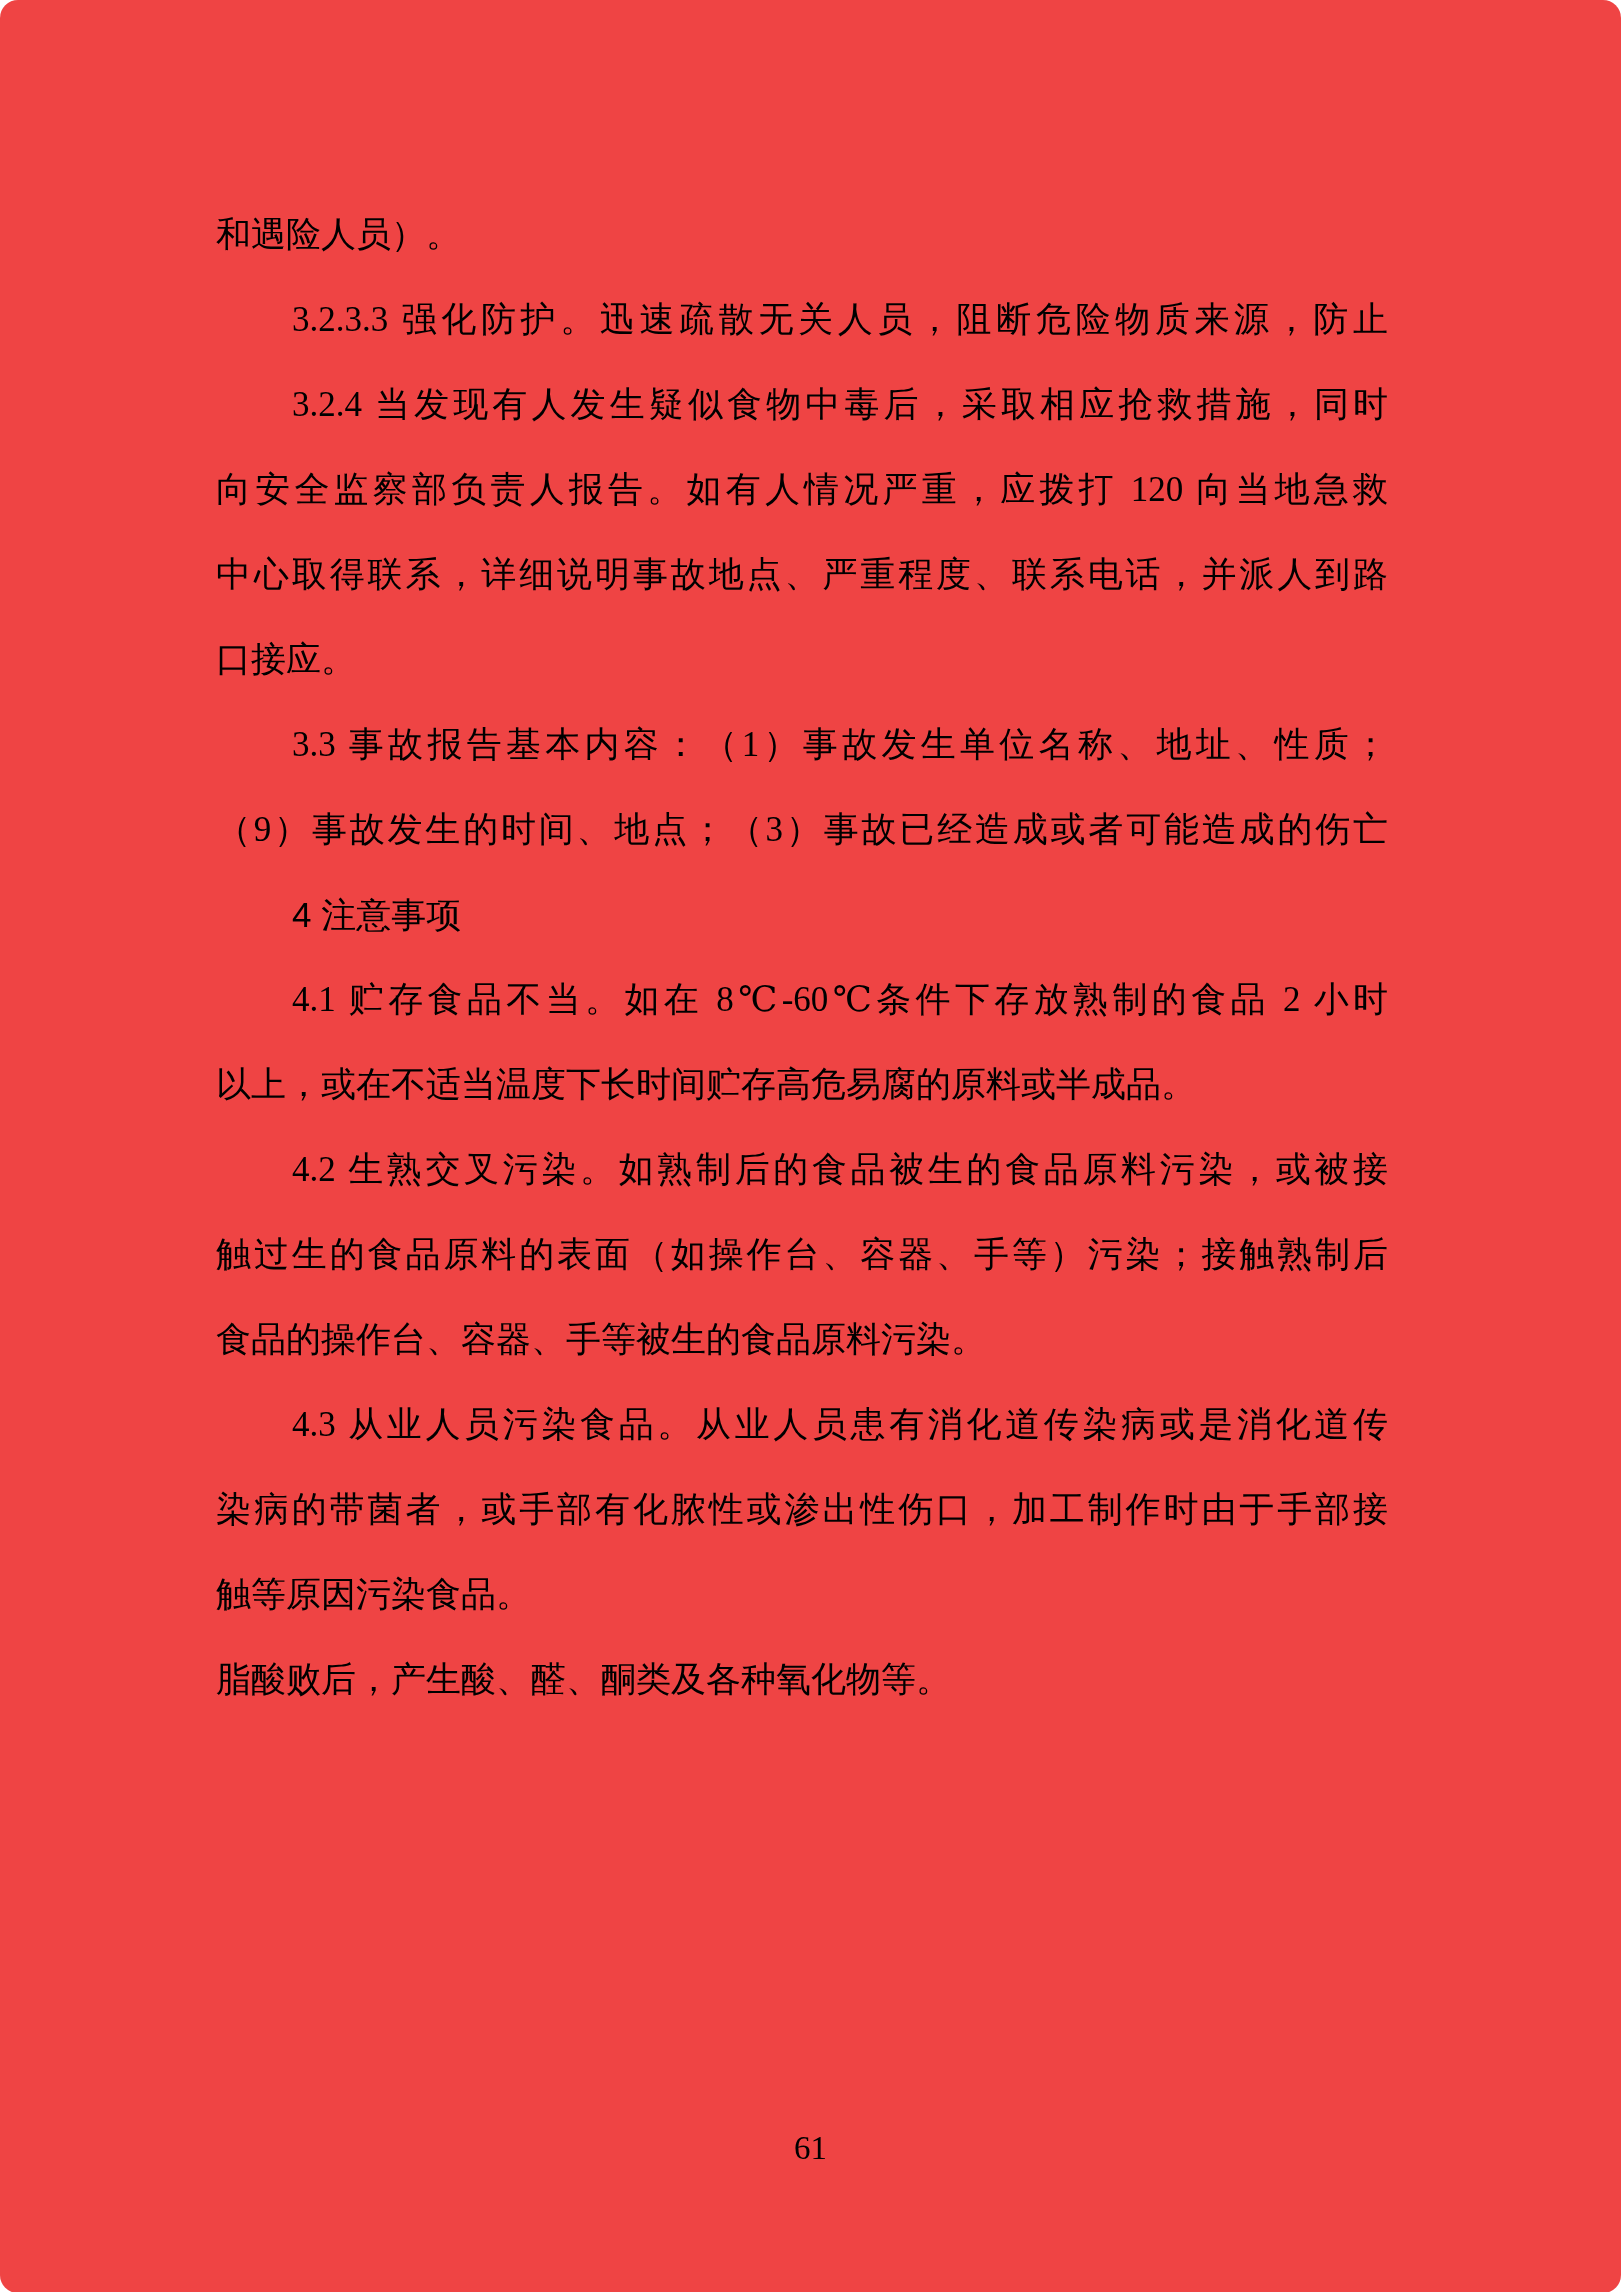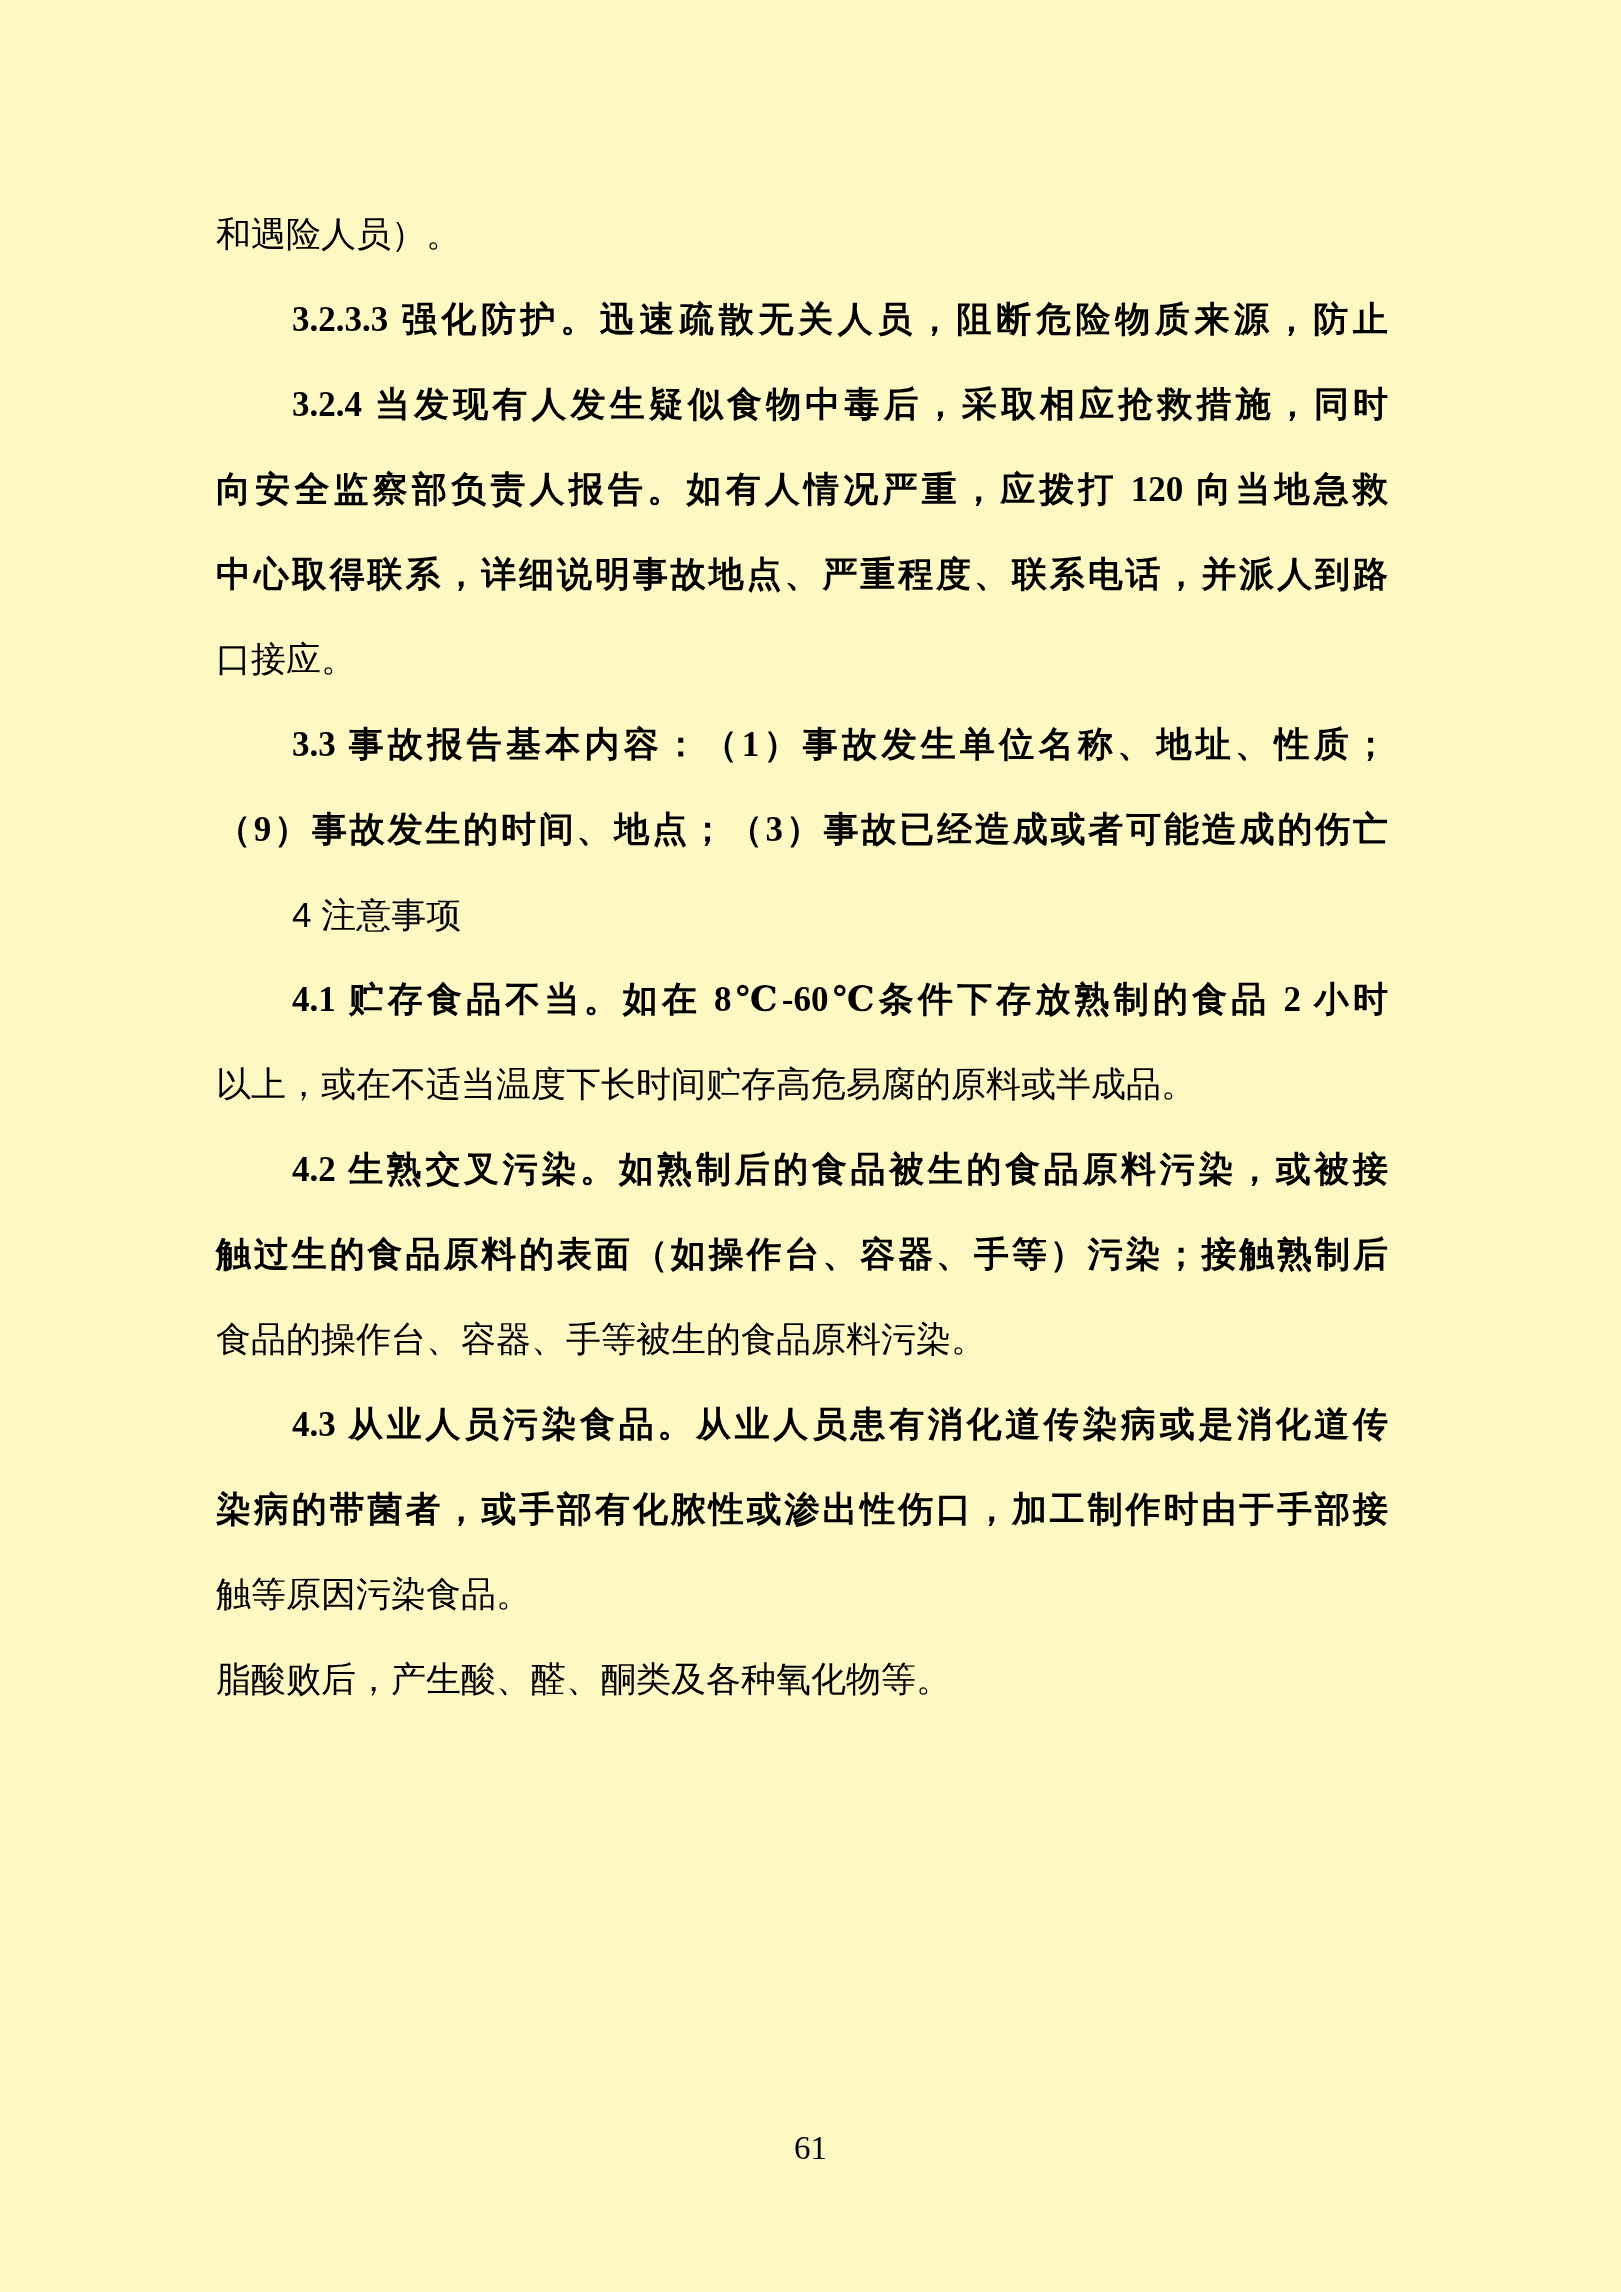--- a/index.html
+++ b/index.html
@@ -4,44 +4,44 @@
 <style>
   html, body {
     margin: 0;
     padding: 0;
     background: #ffffff;
   }
   .page {
     position: relative;
     width: 1621px;
     height: 2293px;
-    background: #fef9c3;
+    background: #ef4444;
     color: #000000;
     font-family: "Liberation Serif", "DejaVu Serif", serif;
     overflow: hidden;
+    border-radius: 18px;
   }
   .text-block {
     position: absolute;
     left: 216px;
     top: 192px;
     width: 1172px;
     font-size: 35px;
     line-height: 85px;
   }
   .line {
     height: 85px;
     white-space: nowrap;
   }
   .line.indent {
     text-indent: 76px;
   }
   .line.justify {
     text-align: justify;
     text-align-last: justify;
-    font-weight: bold;
   }
   .line.bold {
     font-weight: normal;
     font-family: "Liberation Sans", "DejaVu Sans", sans-serif;
   }
   .page-number {
     position: absolute;
     left: 0;
     right: 0;
     top: 2129px;

